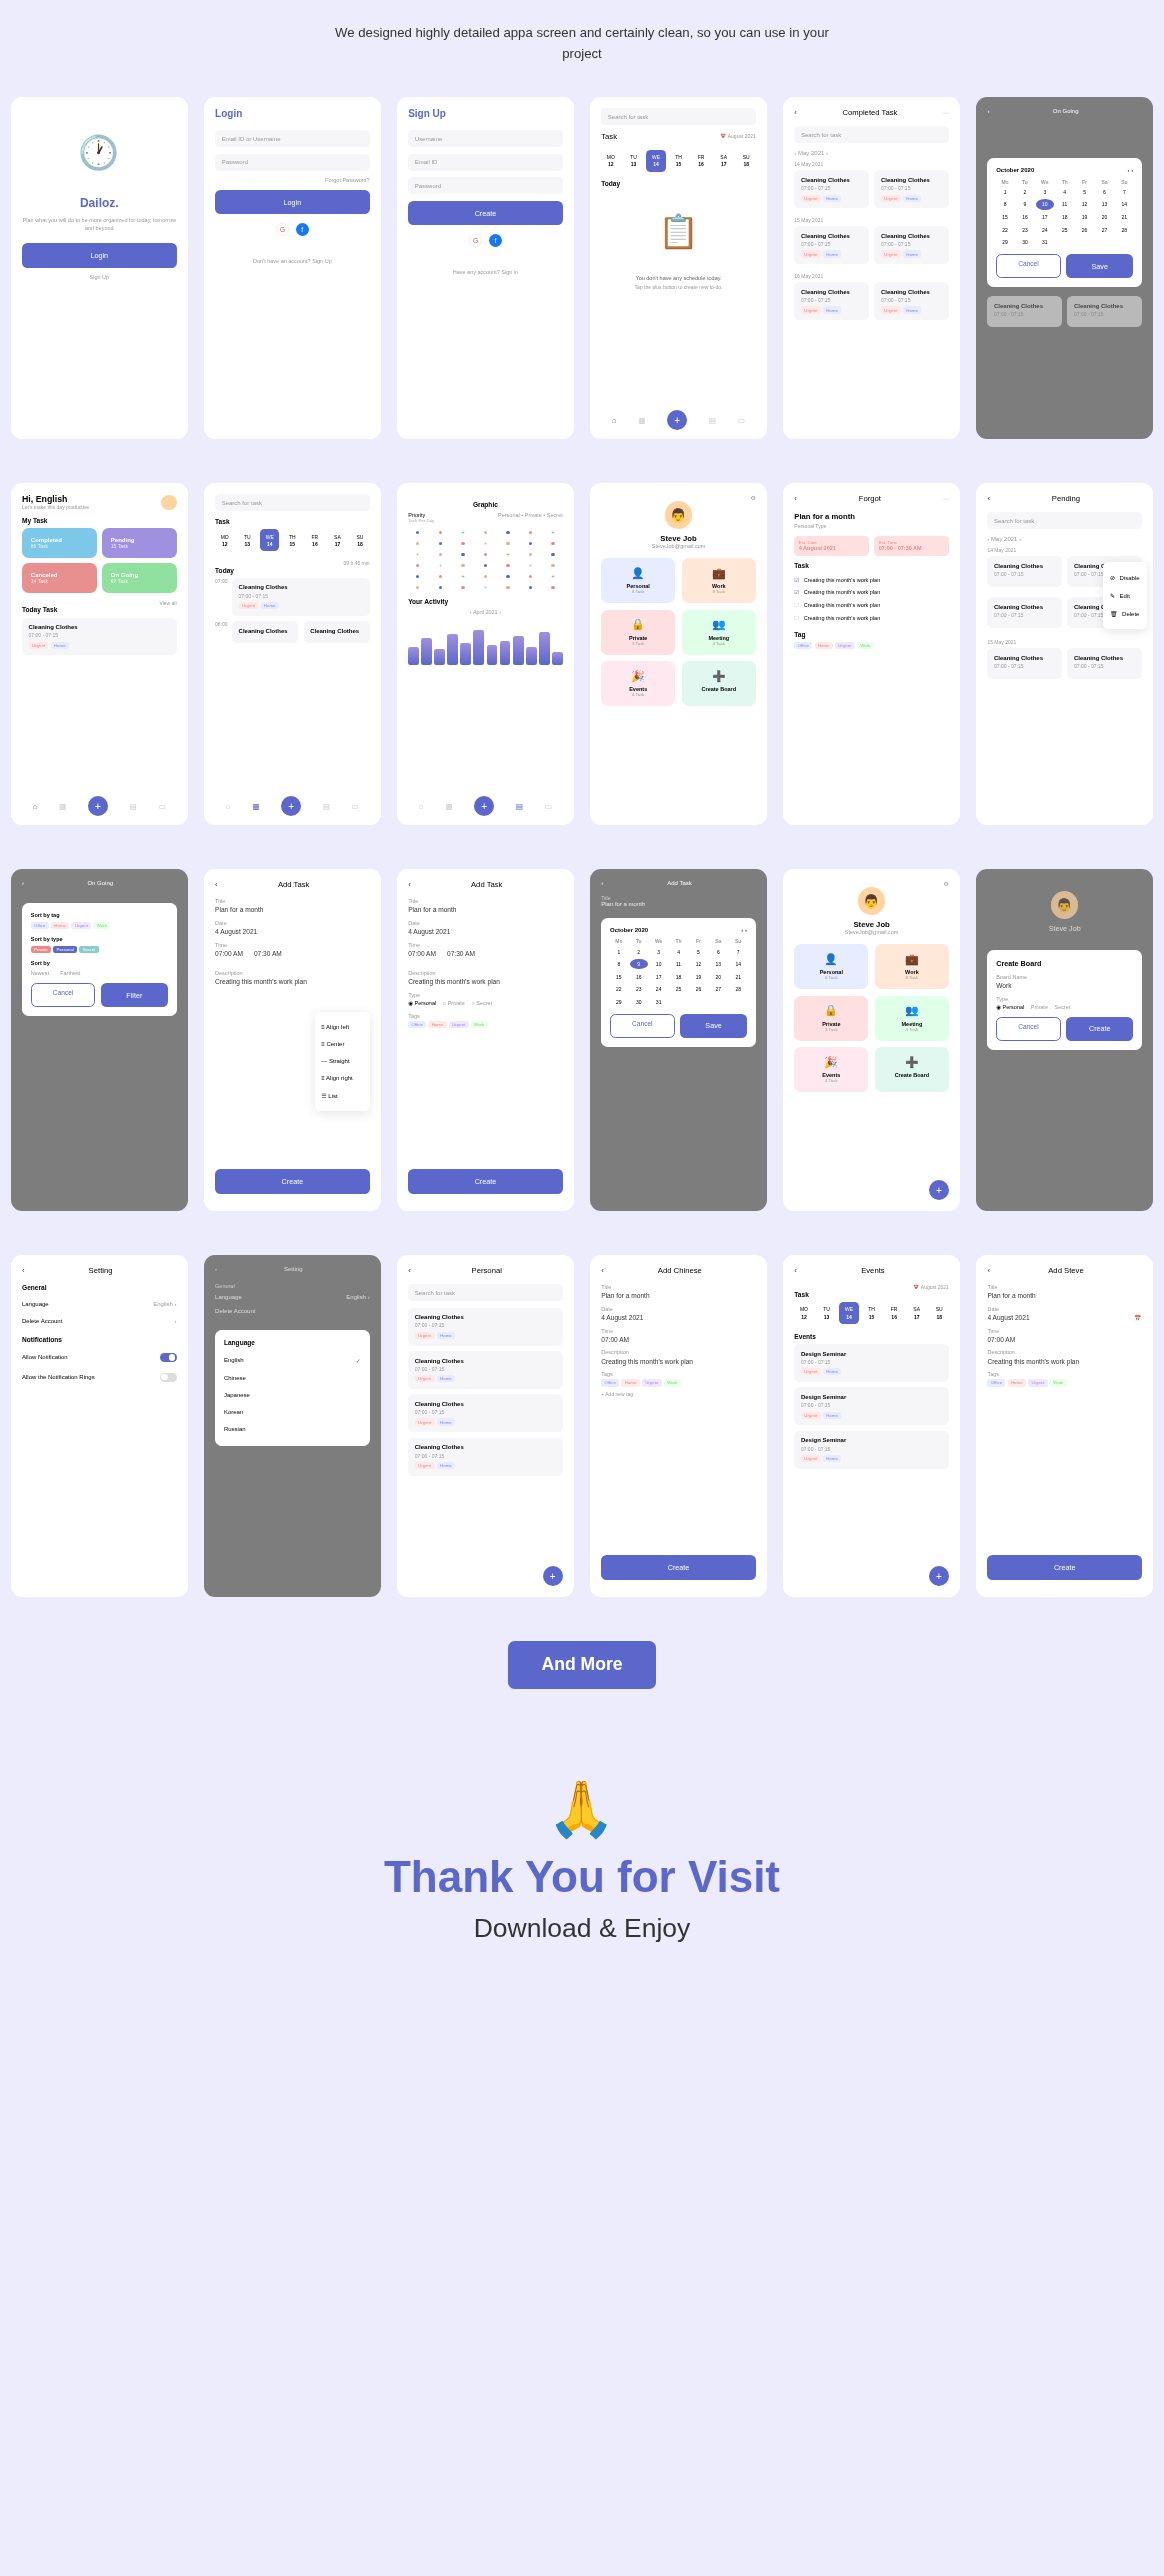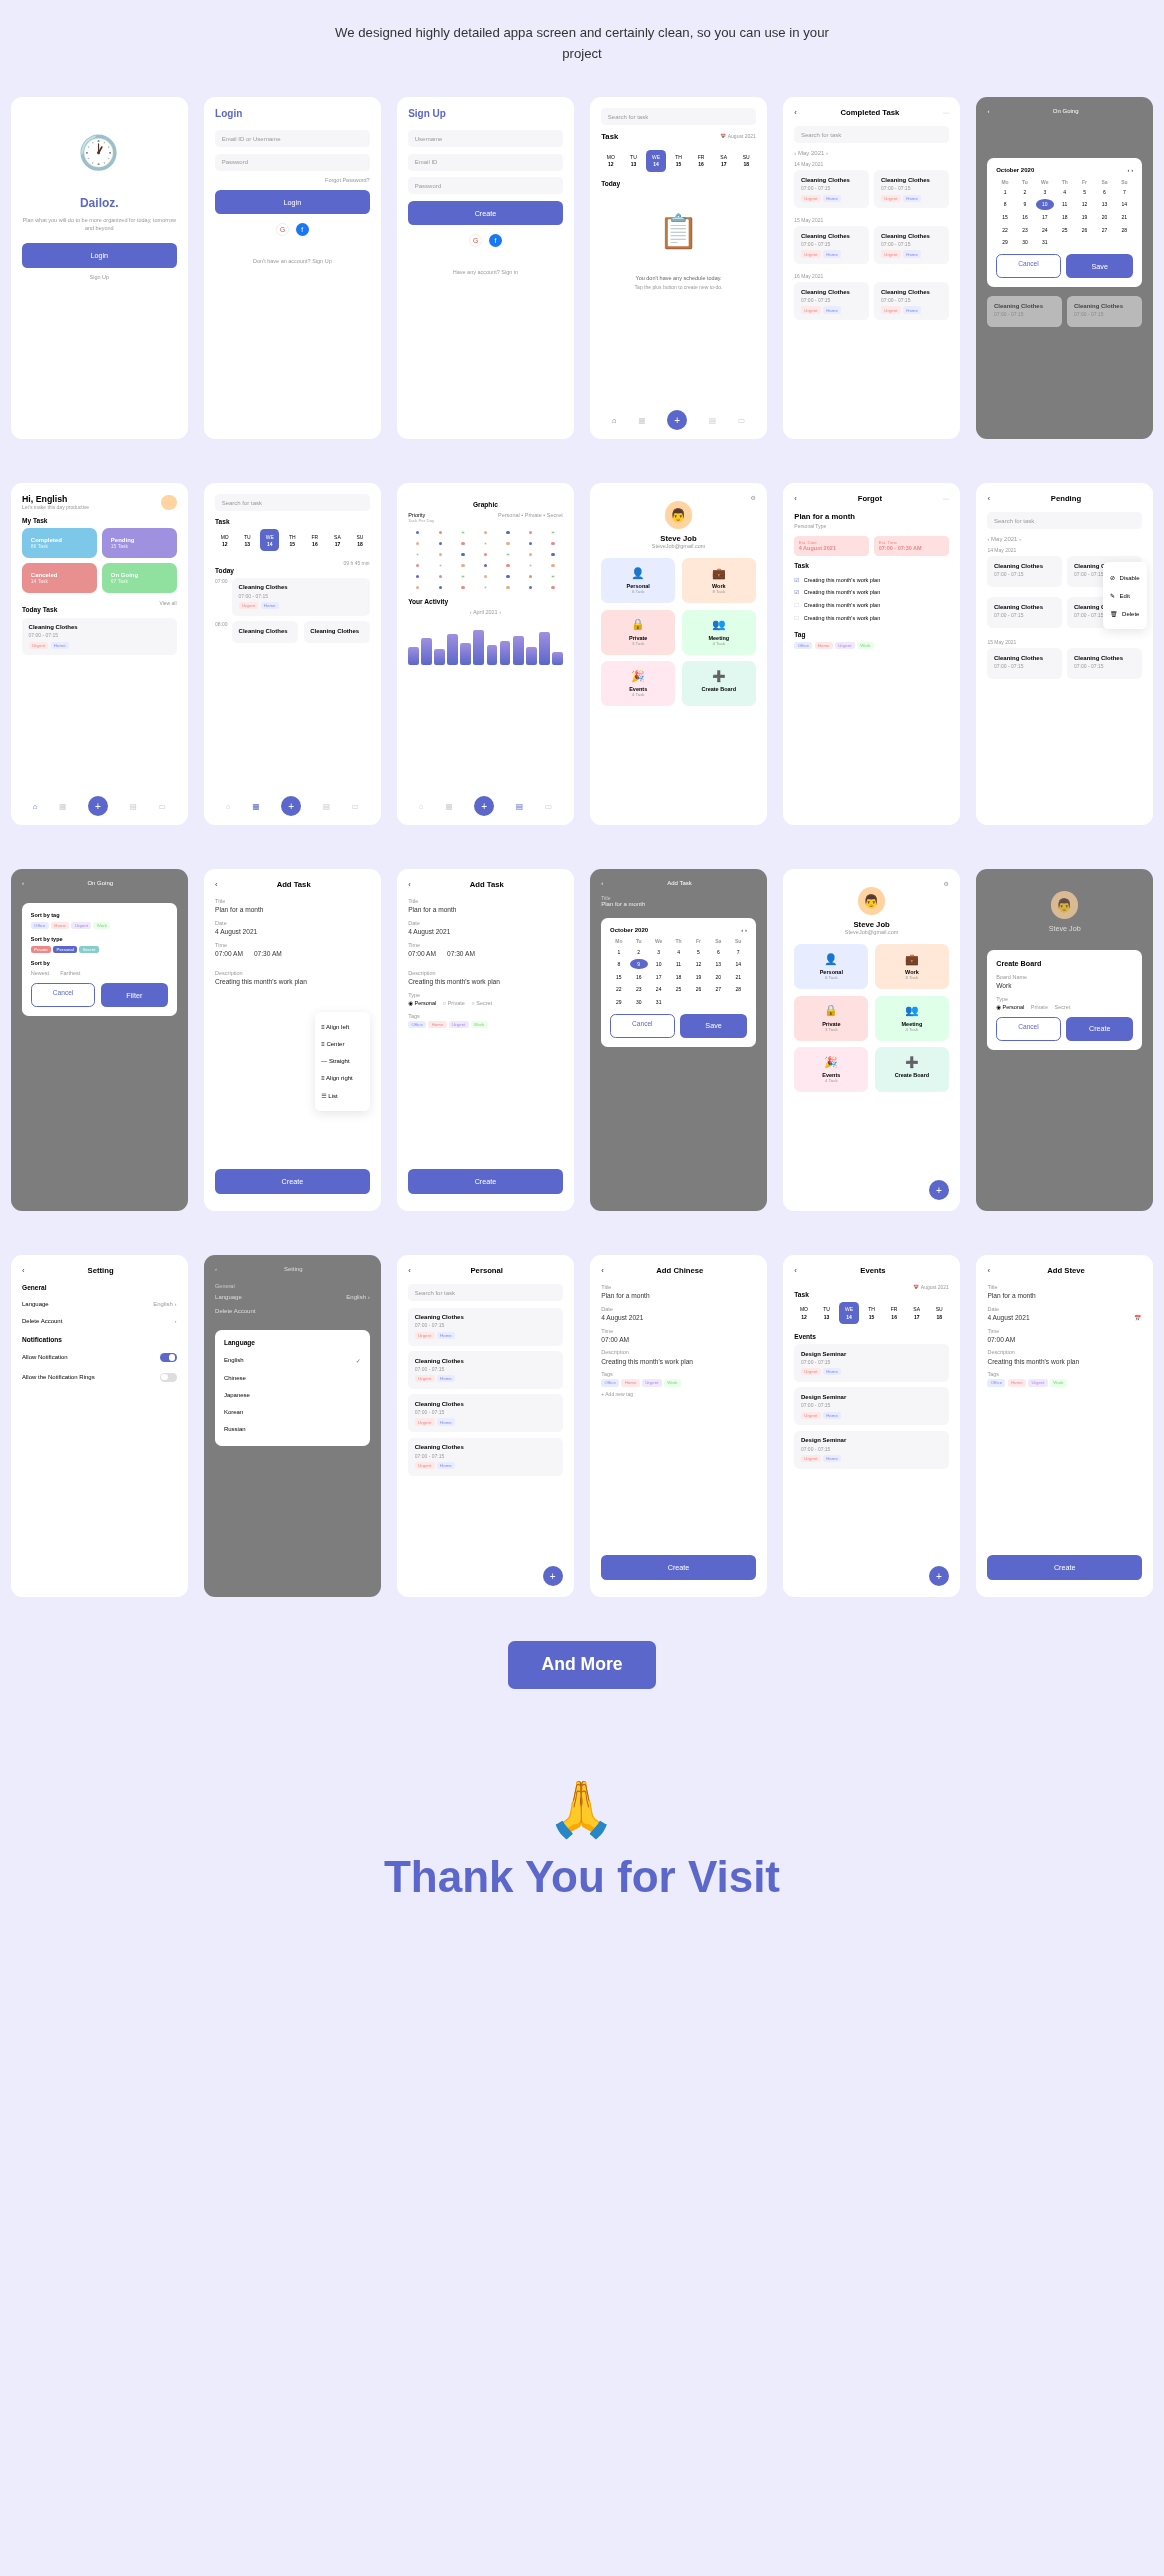--- a/index.html
+++ b/index.html
@@ -8,21 +8,21 @@
 .hero{text-align:center;margin-bottom:33px}
 .hero-title{font-size:40px;font-weight:700;color:#5b67ca;margin-bottom:11px}
 .hero-sub{font-size:13.2px;color:#333;line-height:1.6;max-width:496px;margin:0 auto}
 .grid{display:grid;grid-template-columns:repeat(6,1fr);gap:16.5px;margin-bottom:44px}
 .screen{background:#fff;border-radius:11px;padding:11px;height:342px;position:relative;overflow:hidden;font-size:6px}
 .screen.dark{background:#7d7d7d}
 .screen.dark .modal{background:#fff;border-radius:6.6px;padding:8.8px;margin-top:44px}
 .s-title{font-size:10px;font-weight:600;color:#5b67ca;margin-bottom:11px}
 .s-header{display:flex;justify-content:space-between;align-items:center;margin-bottom:8.8px}
 .s-header .back{color:#333;font-size:7.7px}
-.s-header .title{font-size:7.7px;font-weight:700}
+.s-header .title{font-size:7.7px;font-weight:400}
 .s-header .dots{color:#999}
 .input{background:#f6f6f8;border-radius:4.4px;padding:5.5px 6.6px;margin-bottom:6.6px;color:#999;font-size:6px}
 .btn-primary{background:#5b67ca;color:#fff;border-radius:5.5px;padding:7.7px;text-align:center;font-size:7.2px;font-weight:500;margin:6.6px 0}
 .btn-outline{border:0.6px solid #5b67ca;color:#5b67ca;border-radius:5.5px;padding:5.5px;text-align:center;font-size:6.6px}
 .link{color:#999;font-size:5.5px;text-align:center;margin-top:4.4px}
 .link.right{text-align:right}
 .social{display:flex;justify-content:center;gap:6.6px;margin-top:8.8px}
 .social-icon{width:13.2px;height:13.2px;border-radius:50%;display:flex;align-items:center;justify-content:center;font-size:6.6px}
 .g{color:#ea4335;background:#fff;border:0.6px solid #eee}
 .f{background:#1877f2;color:#fff}
@@ -1045,16 +1045,17 @@
 
 </div>
 
 <div class="cta">
   <div class="cta-btn">And More</div>
 </div>
 
 <div class="thanks">
   <div class="emoji">🙏</div>
   <div class="thanks-title">Thank You for Visit</div>
+  <div class="thanks-sub">Download &amp; Enjoy</div>
 </div>
 
 </div>
 
 
 </body></html>

